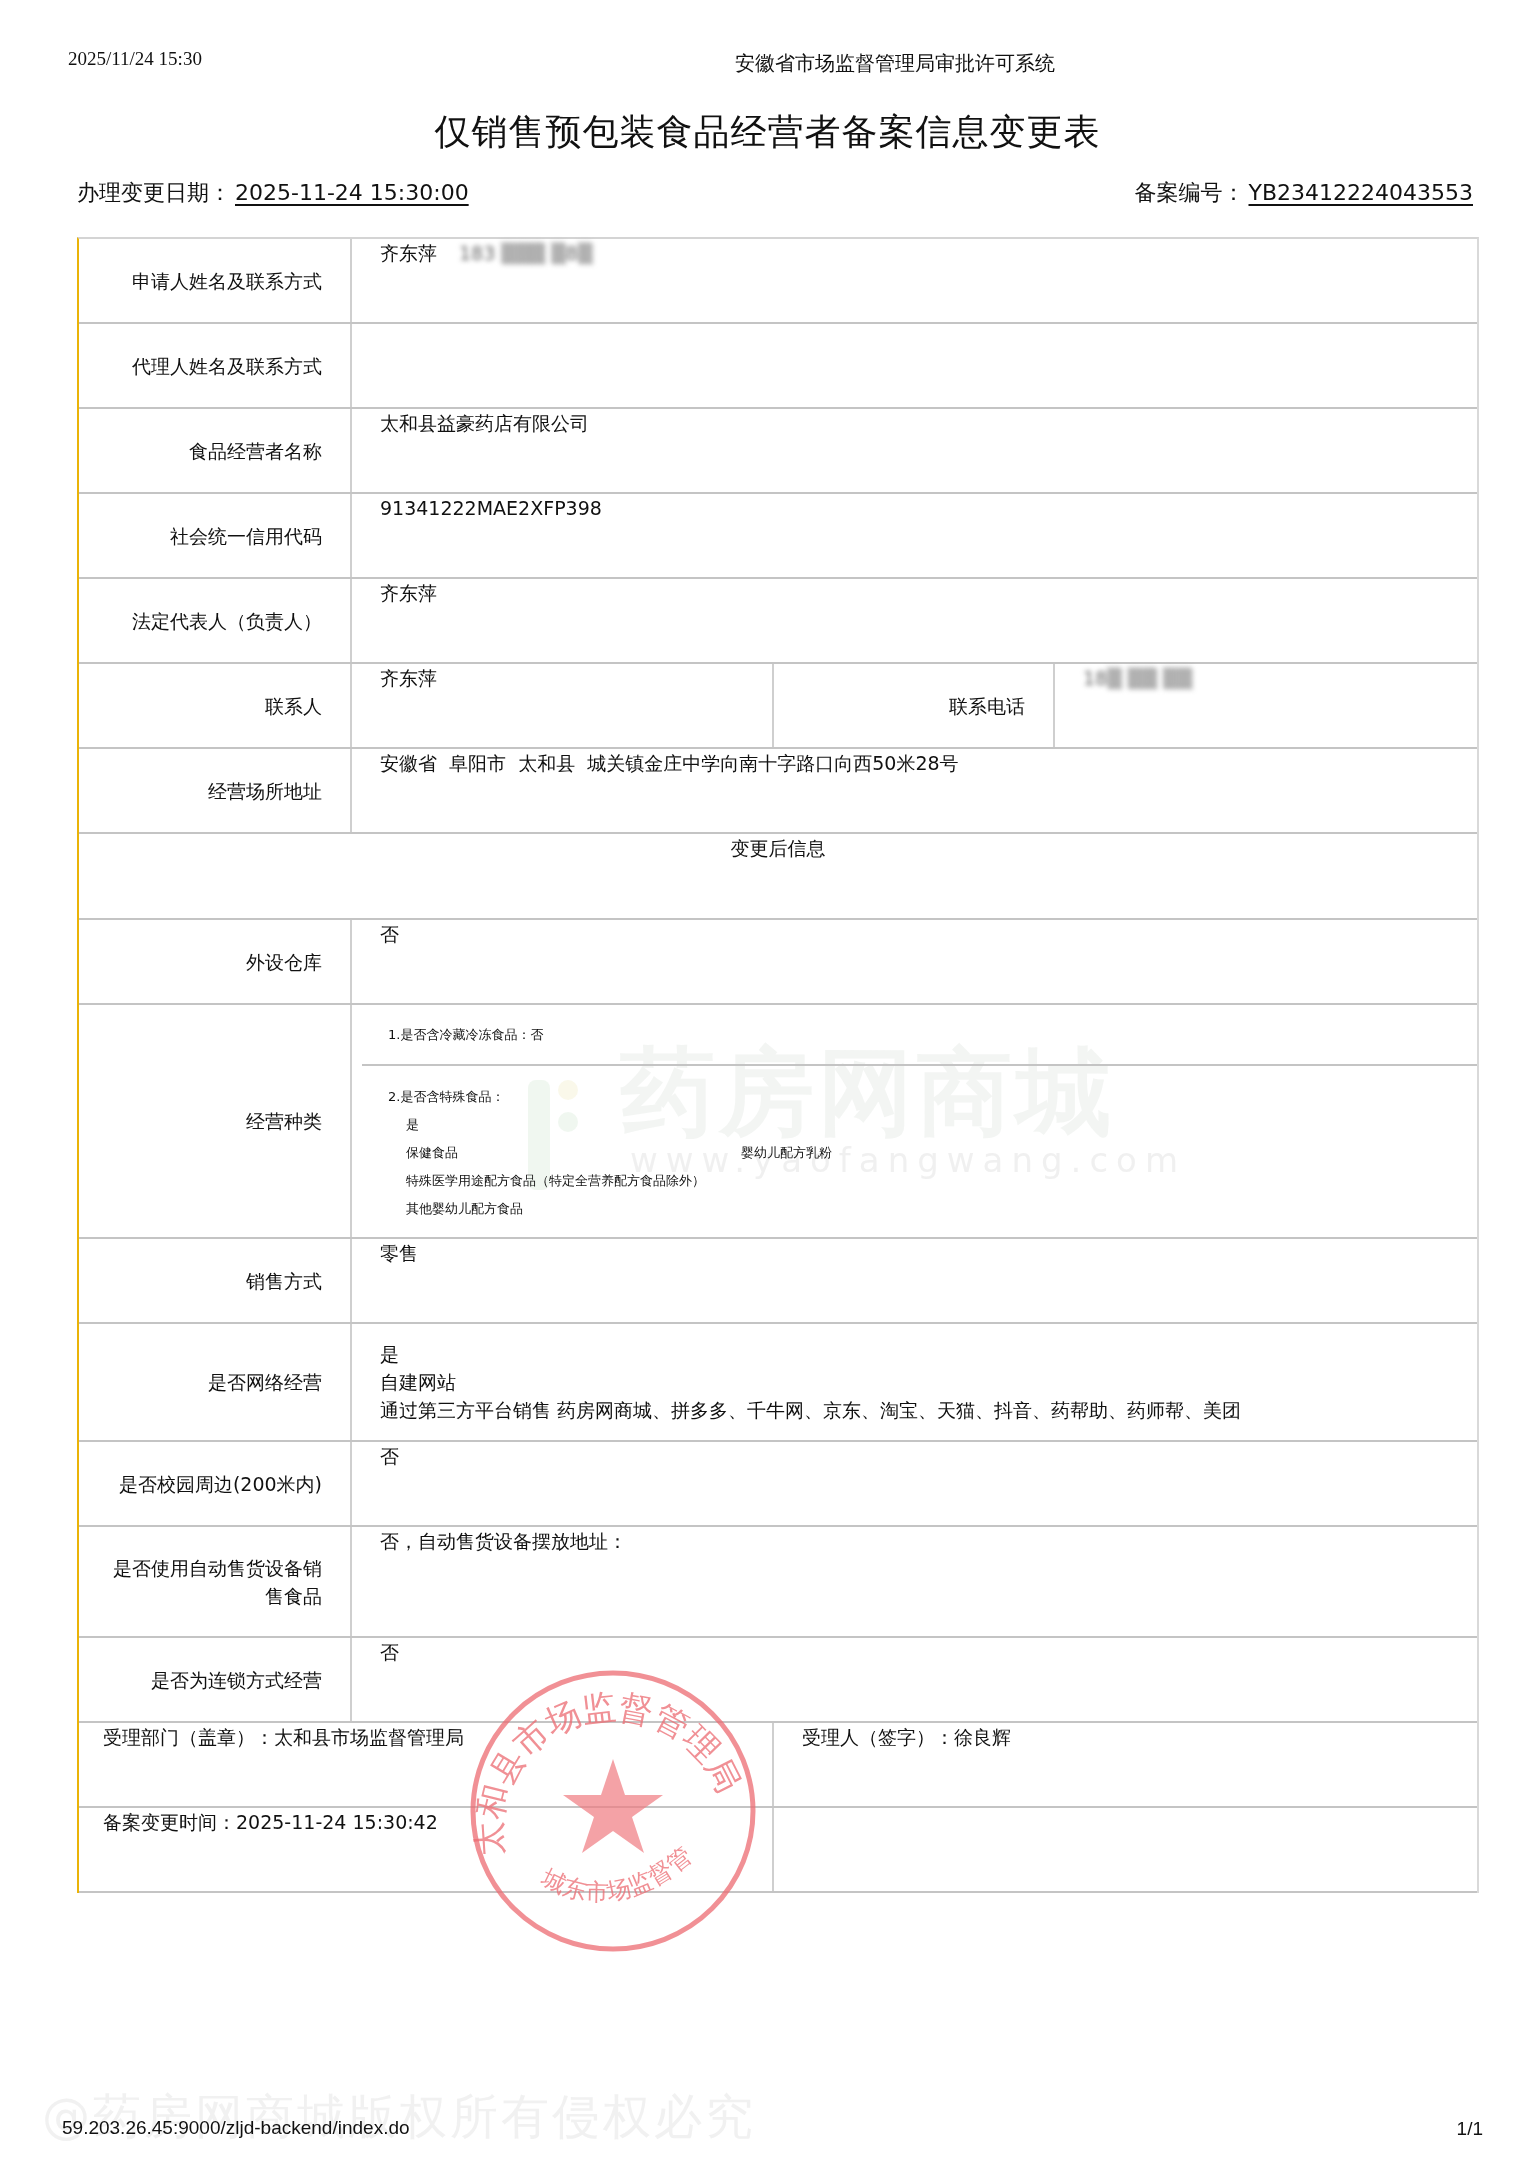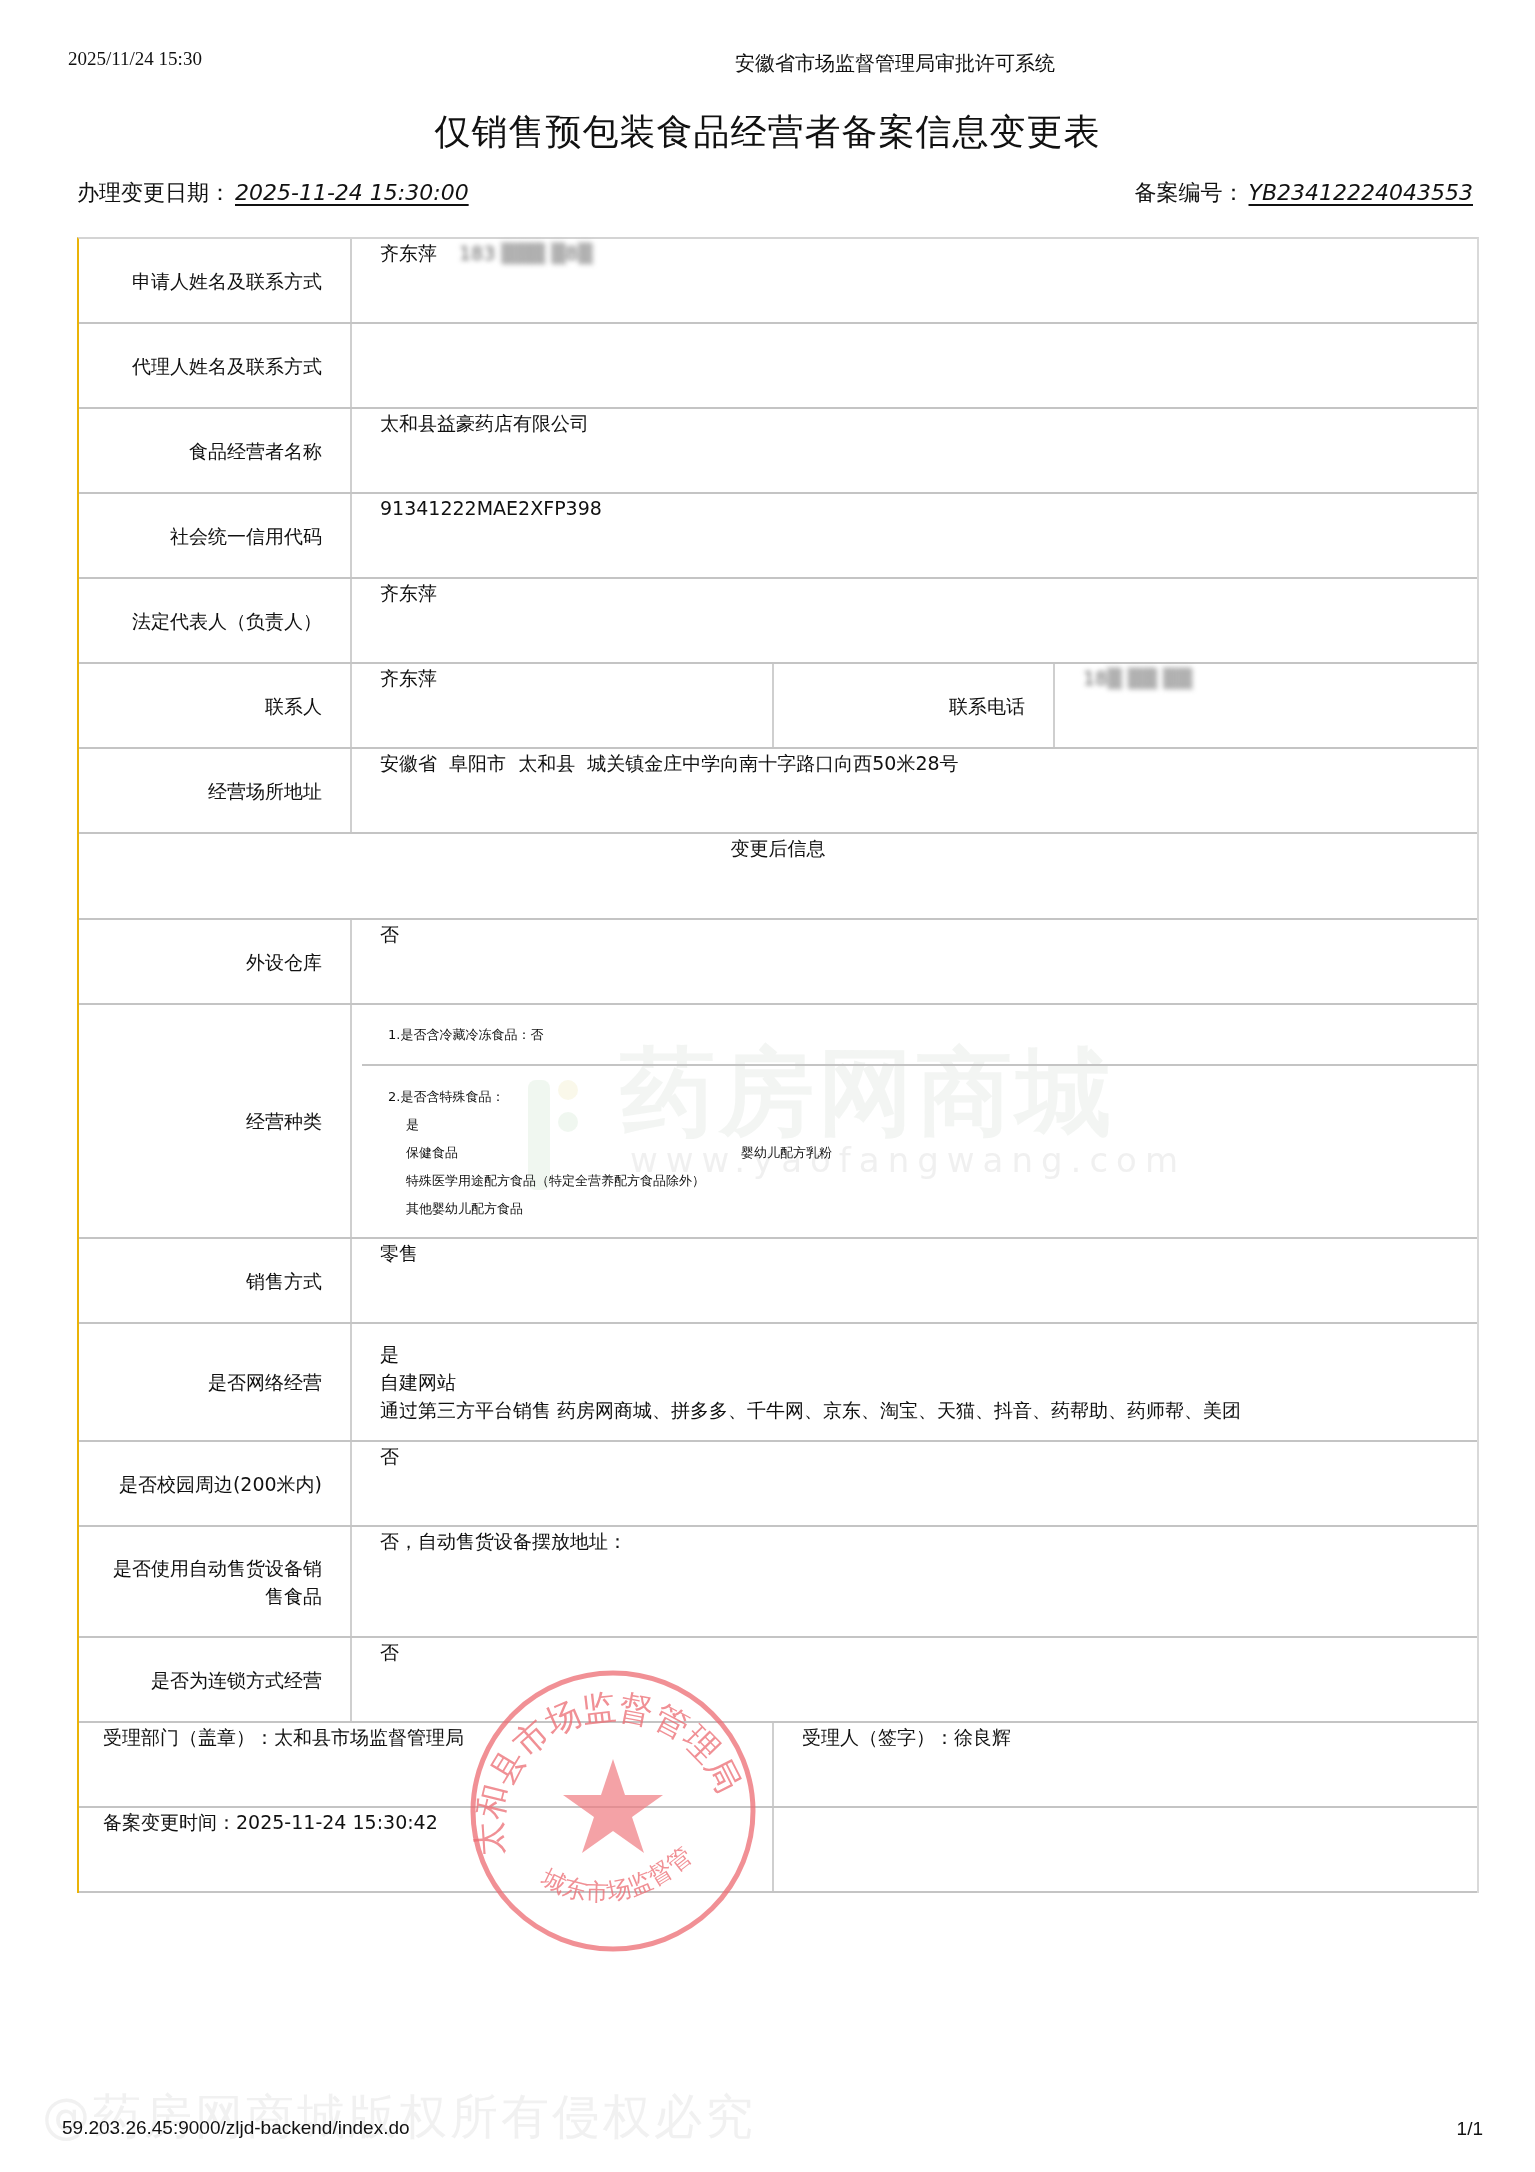--- a/index.html
+++ b/index.html
@@ -4,21 +4,21 @@
 <style>
   html, body { margin:0; padding:0; background:#ffffff; }
   body { width:1535px; height:2172px; position:relative; overflow:hidden;
          font-family:"DejaVu Sans","Liberation Sans",sans-serif; color:#111; }
   .abs { position:absolute; }
   .print-time { left:68px; top:48px; font-size:19px; font-family:Liberation Serif, serif; }
   .system-name { left:640px; width:510px; top:50px; font-size:20px; text-align:center; }
   .doc-title { left:0; width:1535px; top:108px; font-size:36px; text-align:center; letter-spacing:1px; }
   .meta-left { left:77px; top:178px; font-size:22px; }
   .meta-right { right:62px; top:178px; font-size:22px; }
-  .meta-val { text-decoration:underline; text-underline-offset:4px; margin-left:4px;font-style:italic; }
+  .meta-val { text-decoration:underline; text-underline-offset:4px; margin-left:4px; }
 
   .tbl { left:77px; top:237px; width:1398px; height:1654px;
          border-left:2px solid #eab308; border-right:2px solid #d9d9d9; border-top:2px solid #d4d4d4; }
   .row { position:absolute; left:0; right:0; border-bottom:2px solid #c4c4c4; }
   .lbl { position:absolute; left:0; width:273px; top:0; bottom:0; display:flex; align-items:center;
          justify-content:flex-end; padding-right:28px; text-align:right; font-size:19px; line-height:28px;
          border-right:2px solid #cfcfcf; box-sizing:border-box; }
   .val { position:absolute; left:275px; right:0; top:0; bottom:0; display:flex; align-items:flex-start;
          padding-left:26px; font-size:19px; line-height:28px; box-sizing:border-box; }
   .blur { filter:blur(2.5px); color:#666; }

